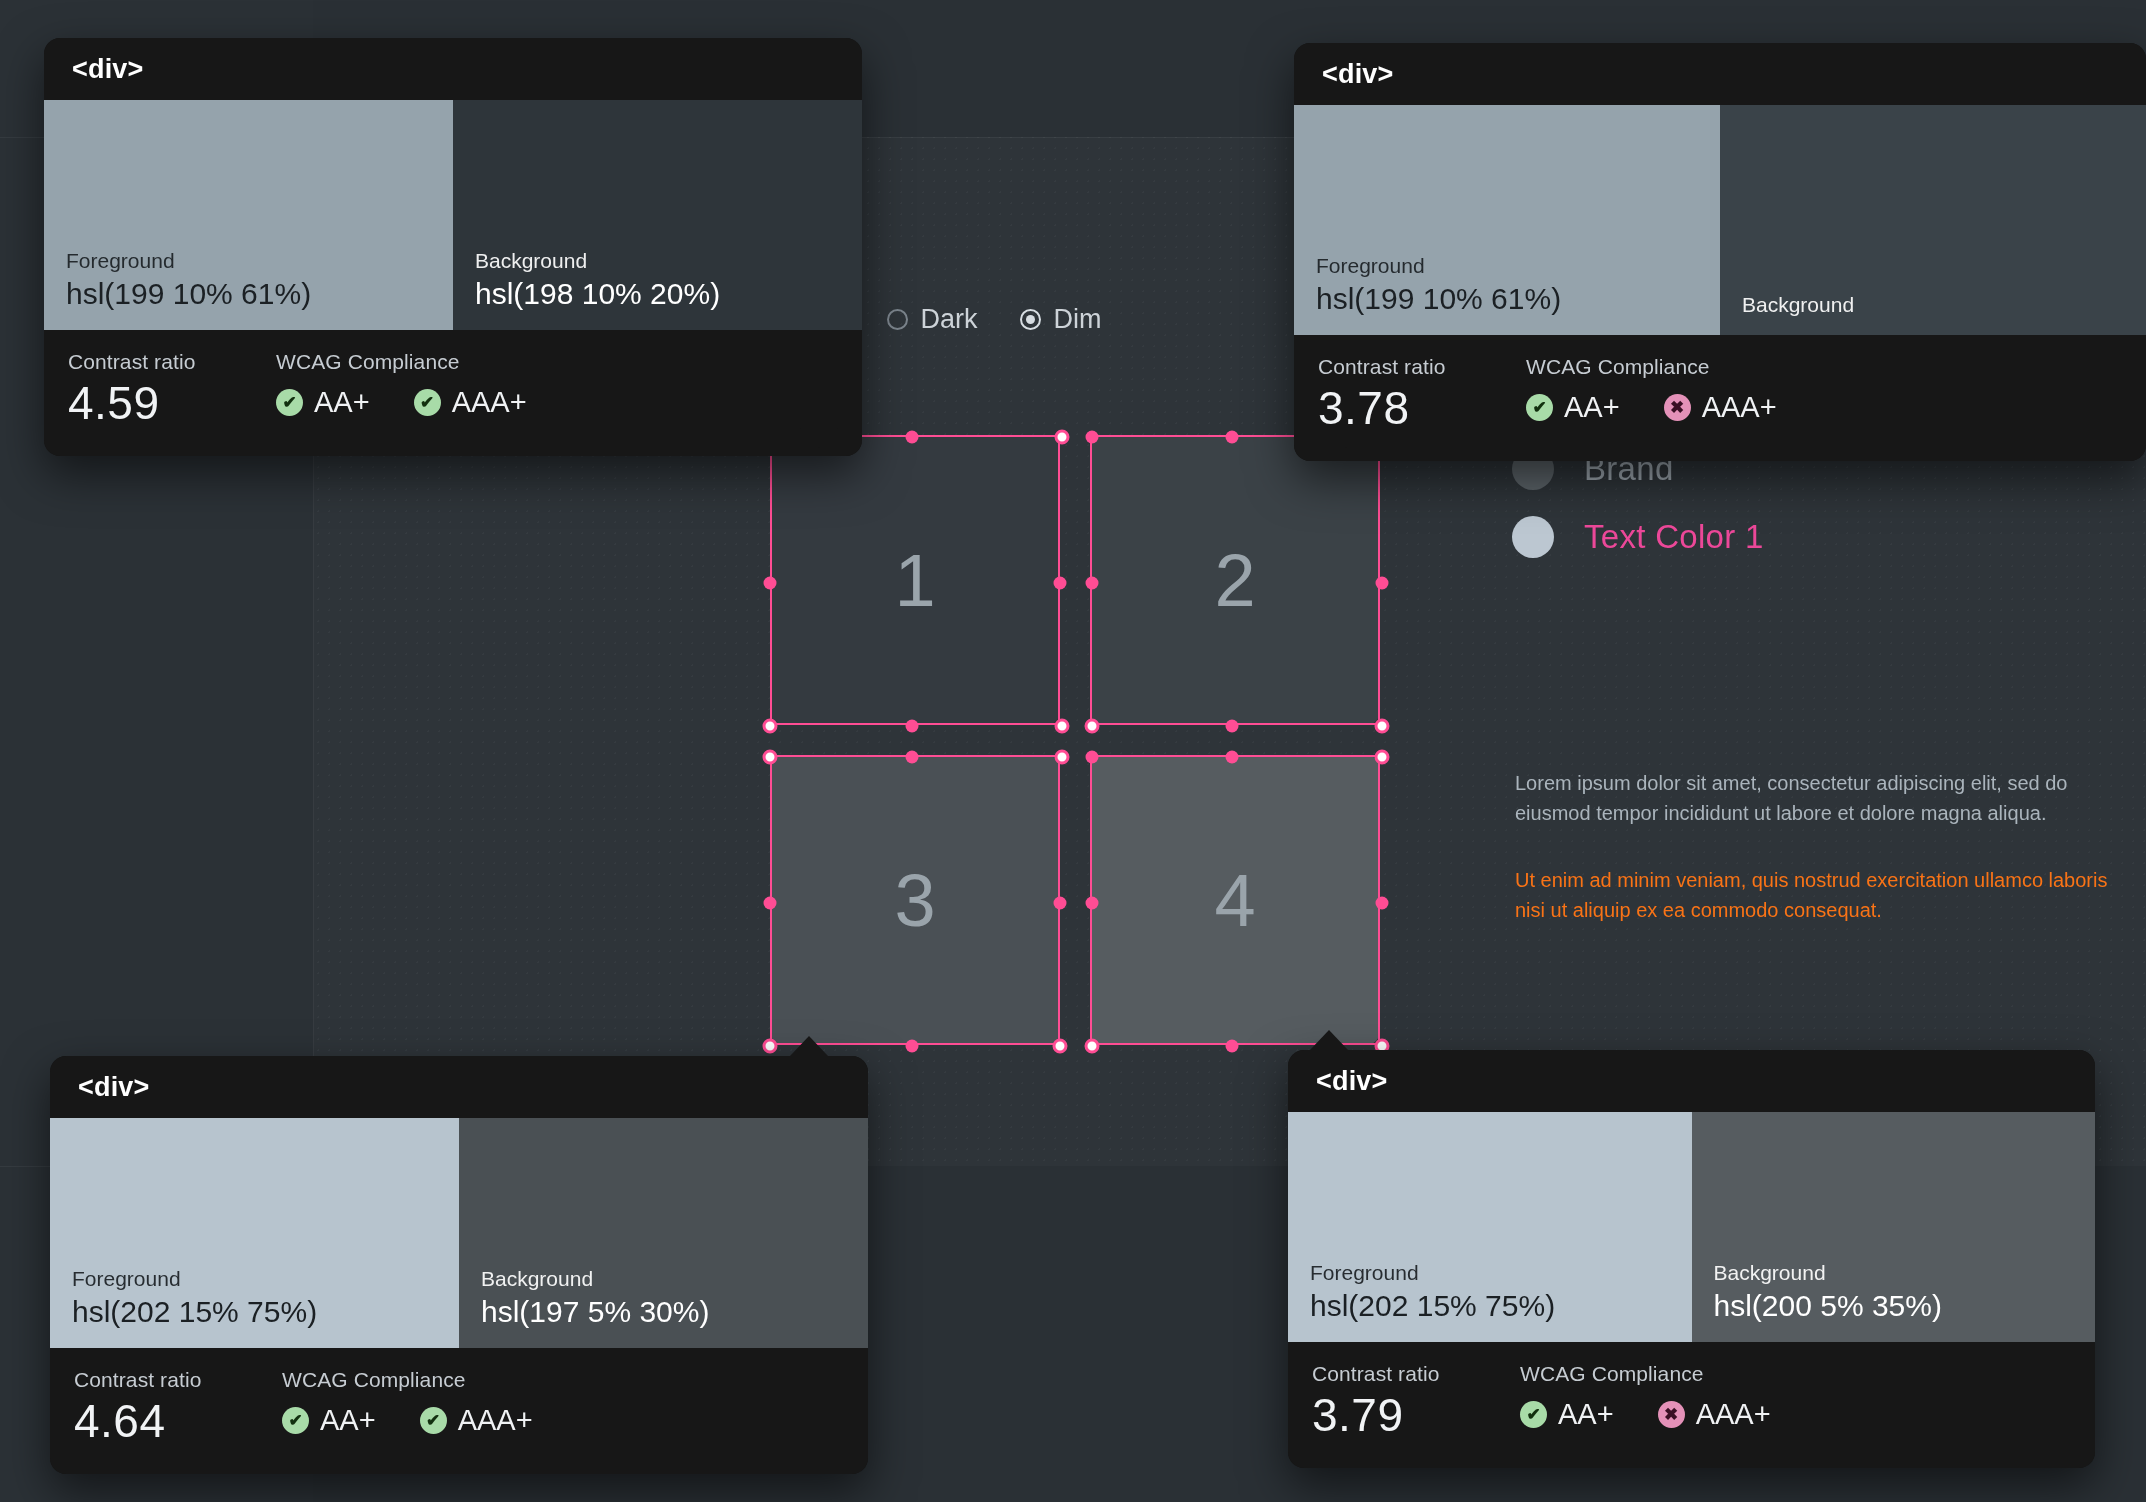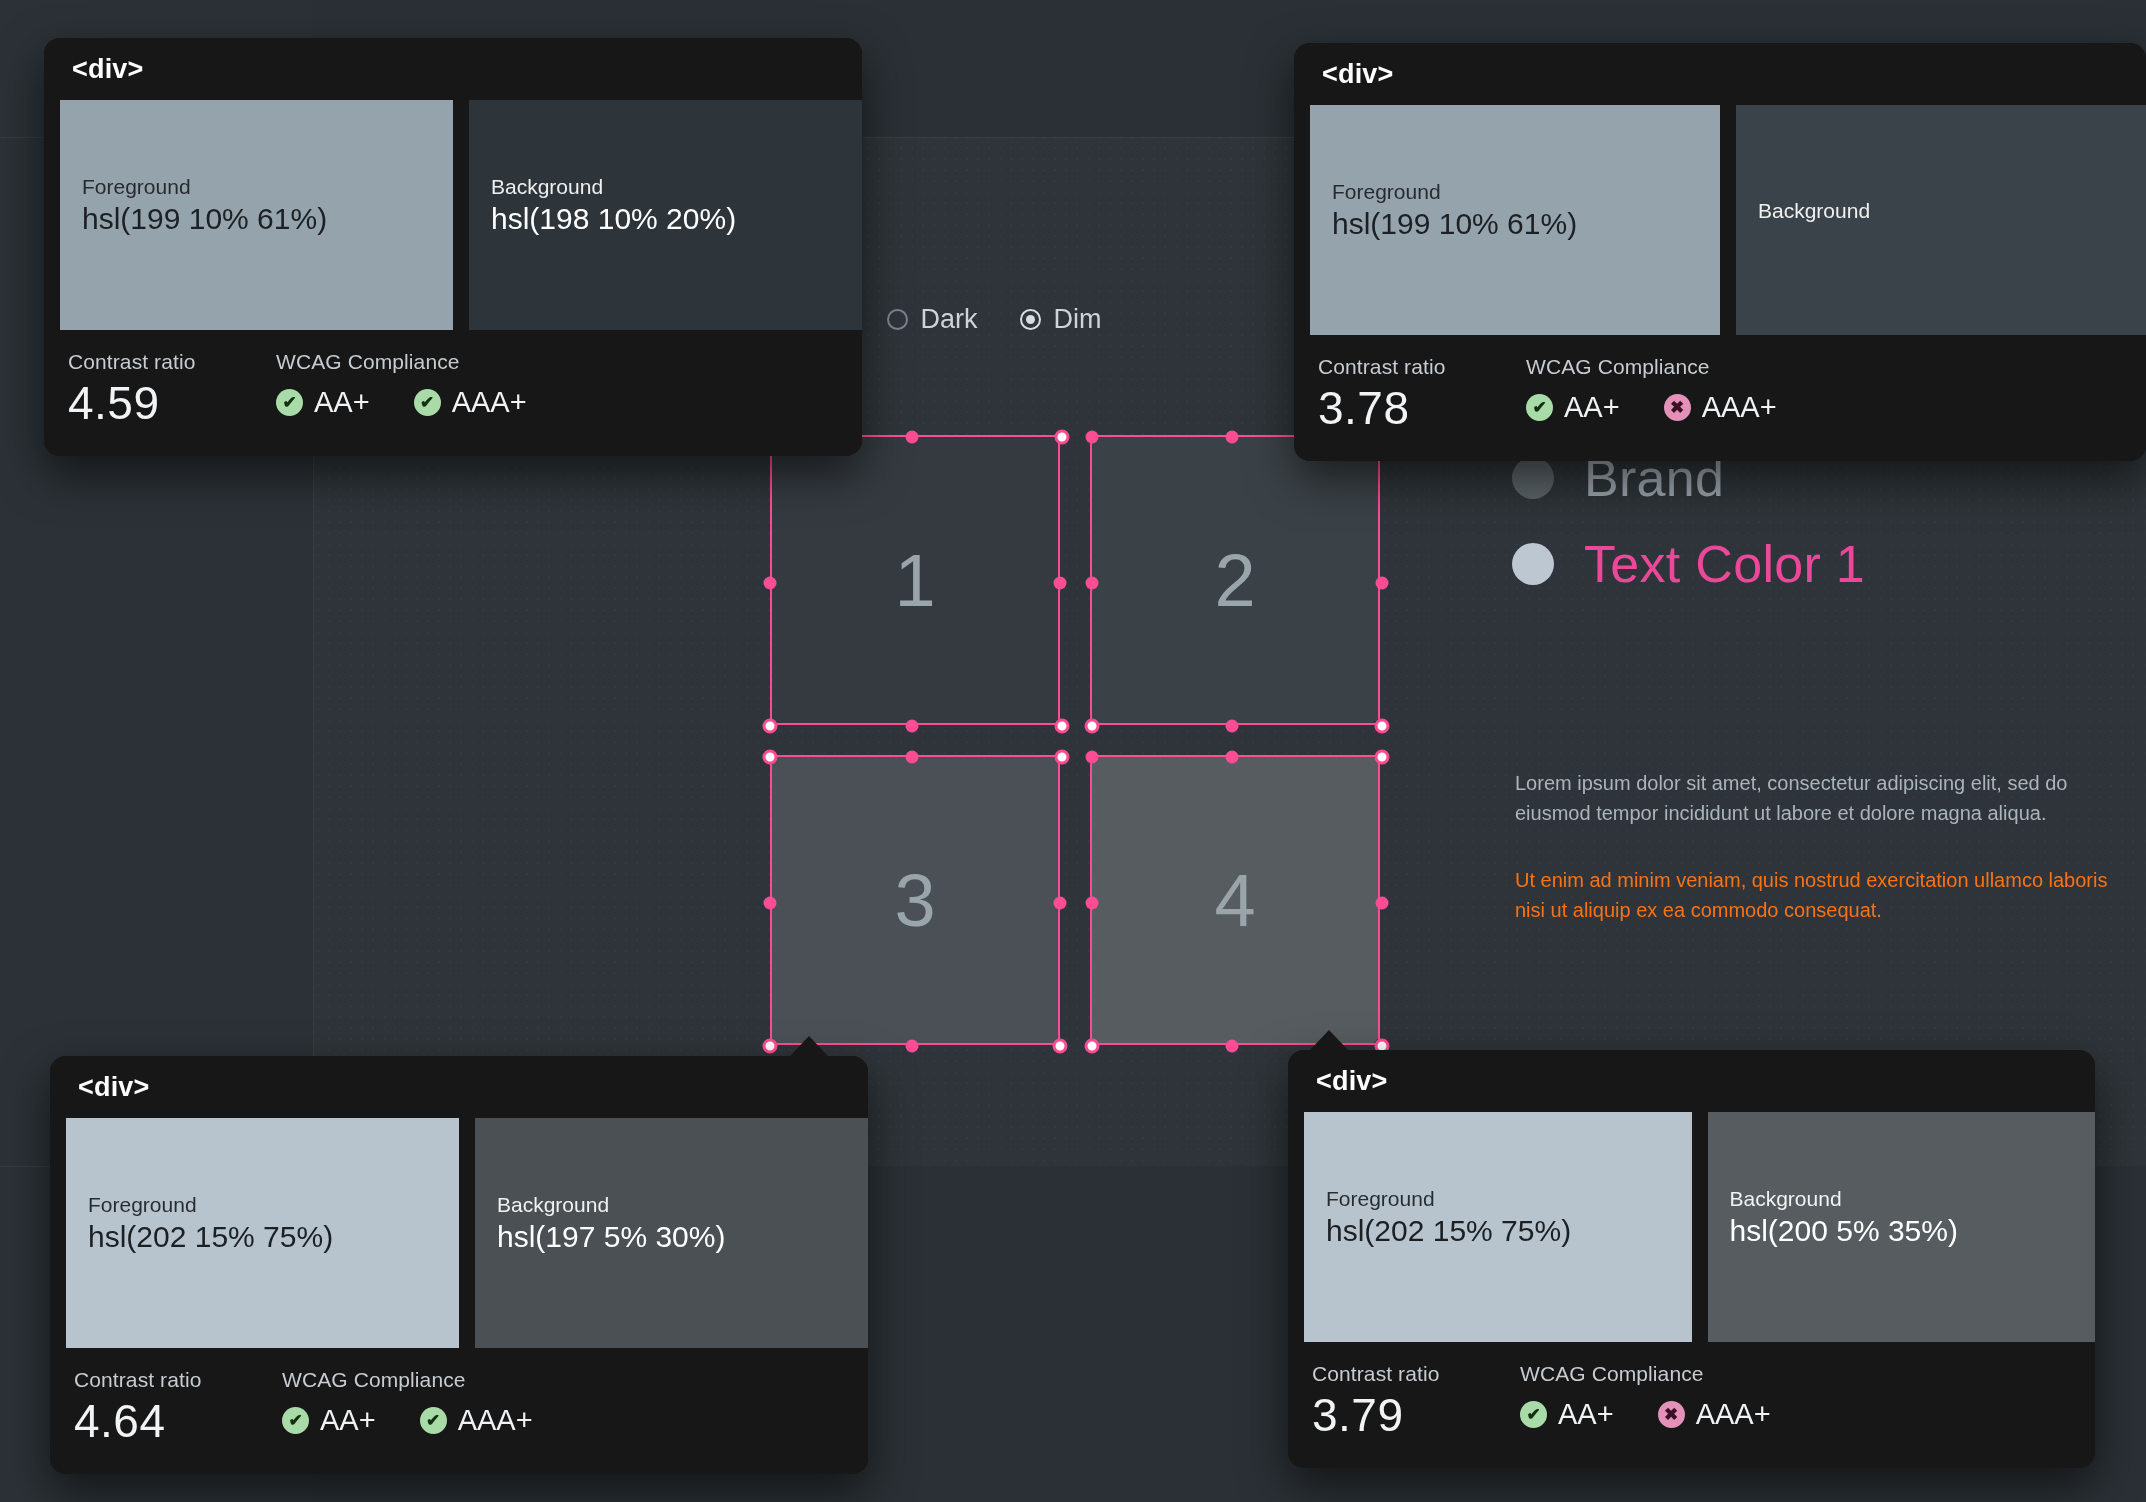--- a/index.html
+++ b/index.html
@@ -43,21 +43,21 @@
     background: #171717;
   }
   .card-tag {
     color: #ffffff;
     font-size: 27px;
     font-weight: 700;
     letter-spacing: 0.2px;
     font-family: "Liberation Sans", sans-serif;
   }
   .swatches { display: flex; height: 230px; }
-  .swatch { flex: 1; position: relative; display: flex; flex-direction: column; justify-content: center; padding: 0 0 18px 22px; margin-left: 16px; }
+  .swatch { flex: 1; position: relative; display: flex; flex-direction: column; justify-content: flex-end; padding: 0 0 18px 22px; }
   .swatch-label { font-size: 21px; line-height: 1.2; opacity: 0.92; }
   .swatch-value { font-size: 30px; line-height: 1.25; margin-top: 1px; }
   .card-foot { padding: 20px 28px 26px 24px; background: #171717; }
   .foot-row { display: flex; align-items: flex-start; }
   .foot-col-ratio { width: 208px; }
   .foot-small { font-size: 21px; color: #c6ccd2; letter-spacing: 0.1px; }
   .ratio-num { font-size: 46px; color: #f1f3f5; margin-top: 2px; font-weight: 400; letter-spacing: 0.5px; }
   .wcag-badges { display: flex; gap: 44px; margin-top: 12px; }
   .badge { display: flex; align-items: center; gap: 11px; }
   .badge-dot {
@@ -123,21 +123,21 @@
     position: absolute; width: 16px; height: 16px; border-radius: 50%;
     background: #7a848c; transform: translate(-50%,-50%);
   }
   .anchor-line { position: absolute; height: 2px; background: #7a848c; }
   .anchor-vline { position: absolute; width: 2px; background: #7a848c; }
 
   
   .right-col { position: absolute; }
   .color-row { display: flex; align-items: center; gap: 30px; margin-bottom: 26px; }
   .color-dot { width: 42px; height: 42px; border-radius: 50%; flex: 0 0 auto; }
-  .color-name { font-size: 52px; font-weight: 300; letter-spacing: 0.3px; }
+  .color-name { font-size: 33px; font-weight: 300; letter-spacing: 0.3px; }
   .para { font-size: 20px; line-height: 1.52; font-weight: 400; max-width: 600px; }
   .para + .para { margin-top: 36px; }
 </style>
 </head>
 <body>
 
 <div id="stage">
 
   <div class="bg-rail-left bg-panel"></div>
   <div class="bg-content bg-panel">

